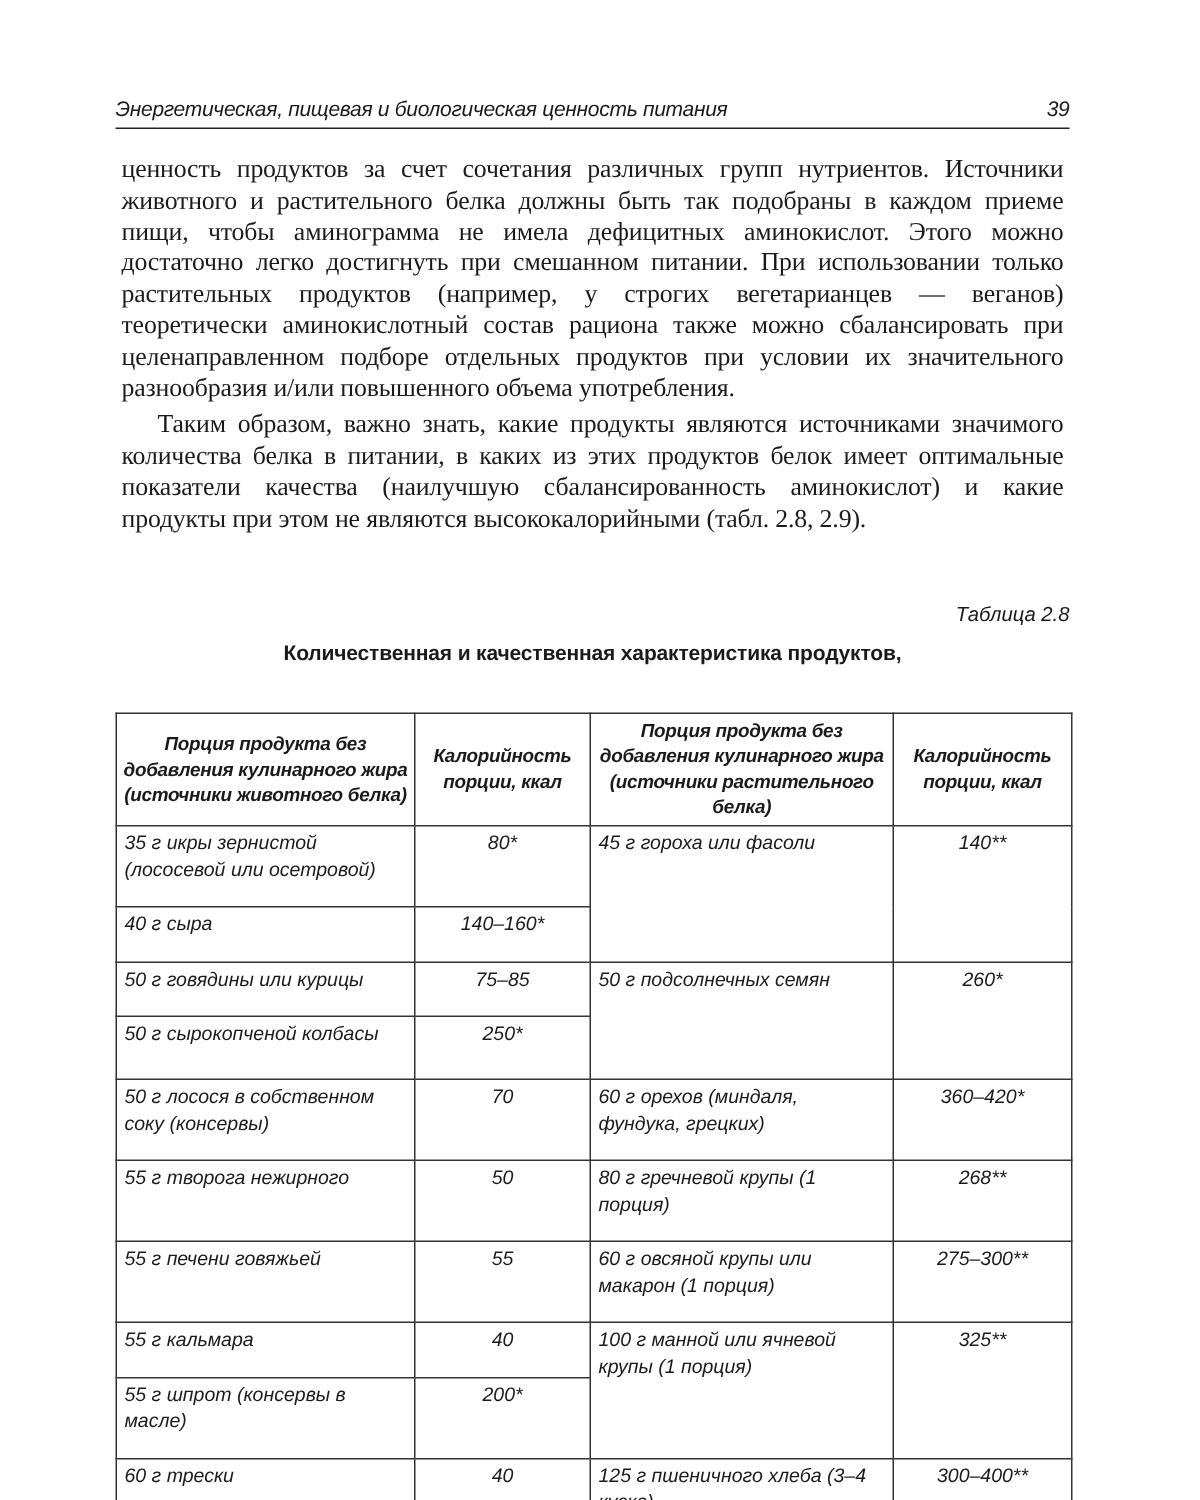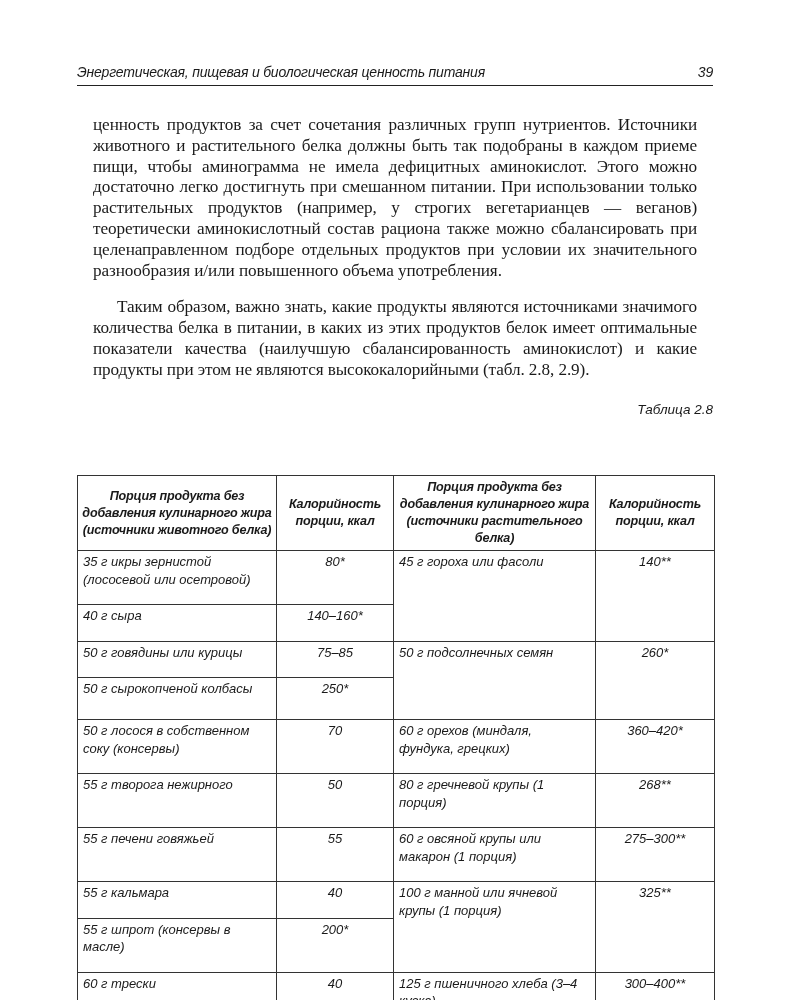--- a/index.html
+++ b/index.html
@@ -10,21 +10,21 @@
     display: flex; justify-content: space-between; align-items: flex-end;
     border-bottom: 1.5px solid #222; padding-bottom: 5px; box-sizing: border-box;
     letter-spacing: -0.2px;
     gap: 28px;
   }
   .body-text {
     position: absolute; left: 77px; top: 99px; width: 636px;
     font-family: "Liberation Serif", serif; font-size: 17.2px; line-height: 20.8px;
     text-align: justify; letter-spacing: -0.1px;
   }
-  .body-text p { margin: 16px; text-indent: 0; }
+  .body-text p { margin: 4px; text-indent: 0; }
   .body-text p.indent { text-indent: 24px; }
   .table-label {
     position: absolute; left: 77px; top: 402px; width: 636px; text-align: right;
     font-family: "Liberation Sans", sans-serif; font-style: italic; font-size: 13.5px;
   }
   .table-title {
     position: absolute; left: 77px; top: 425px; width: 636px; text-align: center;
     font-family: "Liberation Sans", sans-serif; font-weight: bold; font-size: 14px; line-height: 20px;
     letter-spacing: -0.1px;
   }
@@ -49,20 +49,21 @@
   <span>39</span>
 </div>
 
 <div class="body-text">
   <p>ценность продуктов за счет сочетания различных групп нутриентов. Источники животного и растительного белка должны быть так подобраны в каждом приеме пищи, чтобы аминограмма не имела дефицитных аминокислот. Этого можно достаточно легко достигнуть при смешанном питании. При использовании только растительных продуктов (например, у строгих вегетарианцев — веганов) теоретически аминокислотный состав рациона также можно сбалансировать при целенаправленном подборе отдельных продуктов при условии их значительного разнообразия и/или повышенного объема употребления.</p>
   <p class="indent">Таким образом, важно знать, какие продукты являются источниками значимого количества белка в питании, в каких из этих продуктов белок имеет оптимальные показатели качества (наилучшую сбалансированность аминокислот) и какие продукты при этом не являются высококалорийными (табл. 2.8, 2.9).</p>
 </div>
 
 <div class="table-label">Таблица 2.8</div>
 <div class="table-title">
+  <div>Количественная и качественная характеристика продуктов,</div>
 </div>
 
 <table class="data">
   <colgroup>
     <col style="width:199px">
       <col style="width:117px">
       <col style="width:202px">
       <col style="width:119px">
   </colgroup>
   <thead>

